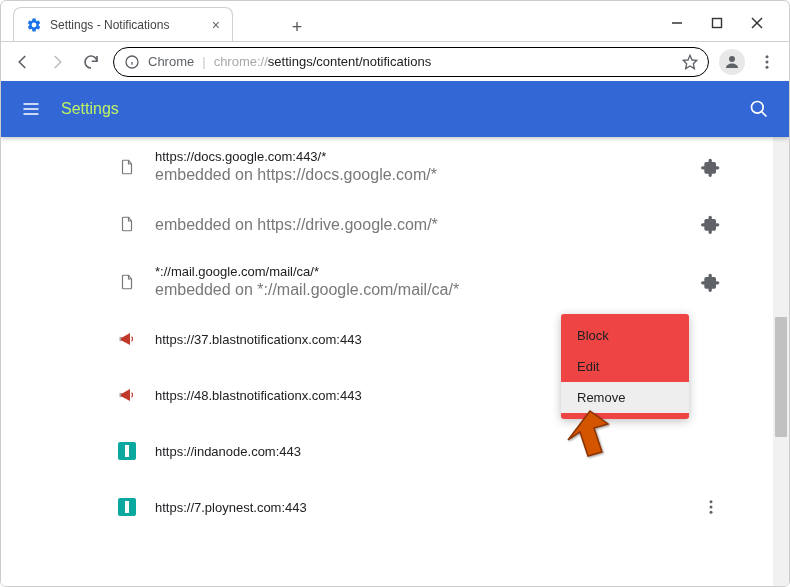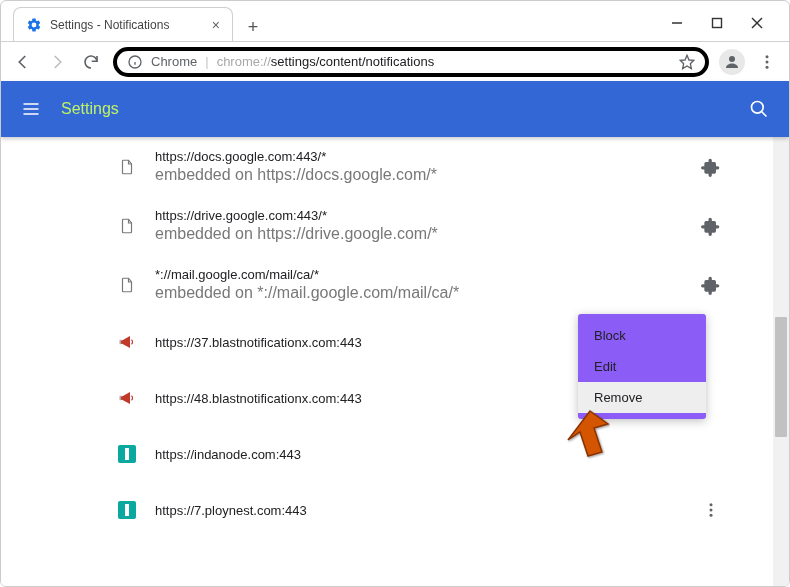--- a/index.html
+++ b/index.html
@@ -4,31 +4,31 @@
 <style>
 * { margin: 0; padding: 0; box-sizing: border-box; font-family: 'Segoe UI', Arial, sans-serif; }
 body { width: 790px; height: 587px; background: #fff; overflow: hidden; position: relative; border: 1px solid #ccc; border-radius: 6px; }
 
 
 .titlebar { height: 40px; display: flex; justify-content: flex-end; align-items: flex-start; padding: 8px 12px 0 0; }
 .titlebar .winbtn { width: 40px; height: 28px; display: flex; align-items: center; justify-content: center; font-family: 'Segoe MDL2 Assets', Arial; font-size: 12px; color: #333; }
 .winbtn svg { width: 12px; height: 12px; }
 
 
-.tabstrip { height: 36px; display: flex; align-items: flex-end; padding-left: 12px; margin-top: -36px; }
+.tabstrip { height: 36px; display: flex; align-items: flex-end; padding-left: 12px; margin-top: -36px; gap: 44px; }
 .tab { height: 34px; background: #fff; border: 1px solid #cfcfcf; border-bottom: none; border-radius: 8px 8px 0 0; display: flex; align-items: center; padding: 0 12px; min-width: 220px; gap: 8px; font-size: 12px; color: #444; }
 .tab .favicon { width: 16px; height: 16px; color: #1a73e8; }
 .tab .close { margin-left: auto; color: #666; font-size: 14px; }
 .newtab { width: 28px; height: 28px; display: flex; align-items: center; justify-content: center; color: #555; font-size: 18px; margin-left: 6px; }
 
 
 .toolbar { height: 40px; border-top: 1px solid #d0d0d0; display: flex; align-items: center; padding: 0 10px; gap: 10px; }
 .toolbar .navbtn { width: 24px; height: 24px; display: flex; align-items: center; justify-content: center; color: #5f6368; }
 .toolbar .navbtn.disabled { color: #bfbfbf; }
-.omnibox { flex: 1; height: 30px; border: 4px solid #000000; border-radius: 16px; display: flex; align-items: center; padding: 0 10px; gap: 8px; font-size: 13px; color: #5f6368; }
+.omnibox { flex: 1; height: 30px; border: 1px solid #000000; border-radius: 16px; display: flex; align-items: center; padding: 0 10px; gap: 8px; font-size: 13px; color: #5f6368; }
 .omnibox .browser { color: #5f6368; }
 .omnibox .sep { color: #c7c7c7; }
 .omnibox .url { color: #202124; text-align: right; }
 .omnibox .url .gray { color: #a8a8a8; }
 .omnibox .star { margin-left: auto; }
 .toolbar .avatar { width: 26px; height: 26px; border-radius: 50%; background: #e8e8e8; display: flex; align-items: center; justify-content: center; }
 .toolbar .menu { color: #5f6368; }
 
 
 .settingsbar { height: 56px; background: #3367d6; display: flex; align-items: center; padding: 0 20px; color: #bef264; box-shadow: 0 2px 4px rgba(0,0,0,0.2); position: relative; z-index: 2; }
@@ -45,21 +45,21 @@
 .row .url { font-size: 13px; color: #202124; }
 .row .sub { font-size: 16px; color: #787878; margin-top: 2px; }
 .row .action { width: 24px; height: 24px; color: #5f6368; display: flex; align-items: center; justify-content: center; }
 .puzzle svg { width: 20px; height: 20px; fill: #5f6368; }
 
 .megaphone { width: 18px; height: 18px; }
 .teal-icon { width: 18px; height: 18px; background: #0aa89e; display: inline-block; border-radius: 2px; position: relative; }
 .teal-icon::after { content: ''; position: absolute; inset: 3px 7px; background: #fff; }
 
 
-.ctxmenu { position: absolute; left: 577px; top: 177px; width: 128px; background: #8b5cf6; border-radius: 3px; box-shadow: 0 2px 10px rgba(0,0,0,0.25); padding: 6px 0; z-index: 10; }
+.ctxmenu { position: absolute; left: 560px; top: 177px; width: 128px; background: #ef4444; border-radius: 3px; box-shadow: 0 2px 10px rgba(0,0,0,0.25); padding: 6px 0; z-index: 10; }
 .ctxmenu .item { padding: 8px 16px; font-size: 13px; color: #202124; }
 .ctxmenu .item.hover { background: #eeeeee; }
 
 
 .arrow { position: absolute; left: 549px; top: 269px; z-index: 11; }
 
 
 .scrollbar { position: absolute; right: 0; top: 0; width: 16px; height: 100%; background: #f1f1f1; }
 .scrollthumb { position: absolute; right: 2px; top: 180px; width: 12px; height: 120px; background: #c1c1c1; border-radius: 1px; }
 
@@ -189,21 +189,20 @@
         </span>
       </div>
       <div class="row">
         <span class="siteicon">
           <svg width="18" height="18" viewBox="0 0 24 24" fill="none" stroke="#787878" stroke-width="1.6">
             <path d="M14 3H7a1 1 0 0 0-1 1v16a1 1 0 0 0 1 1h10a1 1 0 0 0 1-1V8z"></path>
             <polyline points="14 3 14 8 18 8"></polyline>
           </svg>
         </span>
         <div class="txt">
-          <div class="url">https://drive.google.com:443/*</div>
           <div class="sub">embedded on https://drive.google.com/*</div>
         </div>
         <span class="action puzzle">
           <svg viewBox="0 0 24 24">
             <path d="M20 11h-2V8a2 2 0 0 0-2-2h-3V4a2 2 0 1 0-4 0v2H6a2 2 0 0 0-2 2v3H2a2 2 0 1 0 0 4h2v3a2 2 0 0 0 2 2h3v2a2 2 0 1 0 4 0v-2h3a2 2 0 0 0 2-2v-3h2a2 2 0 1 0 0-4z"></path>
           </svg>
         </span>
       </div>
       <div class="row">
         <span class="siteicon">

